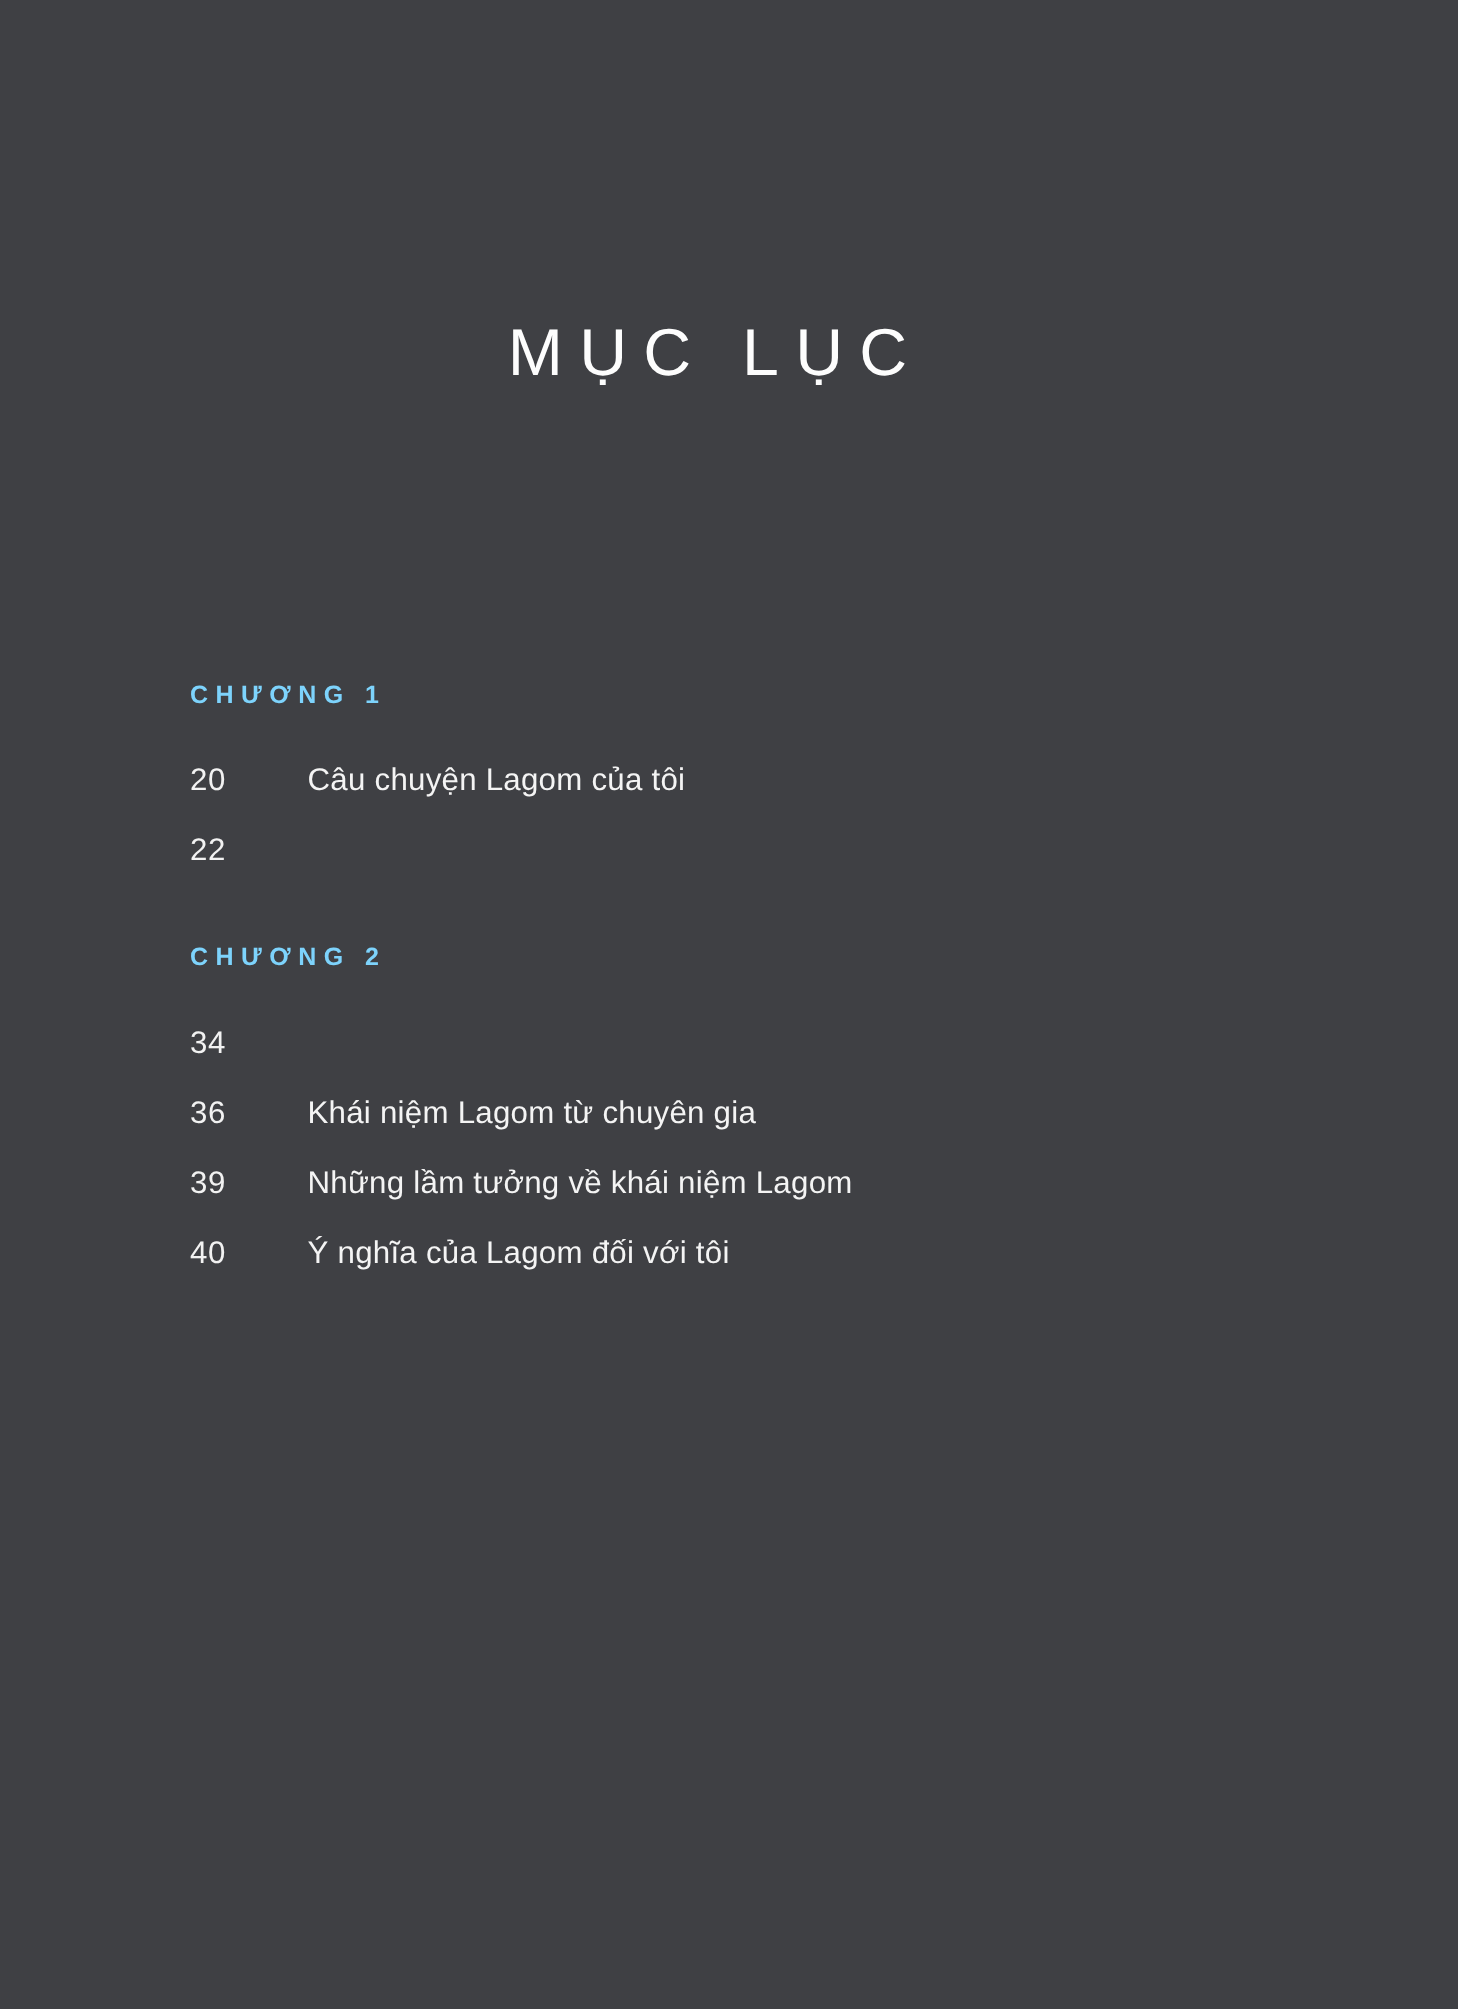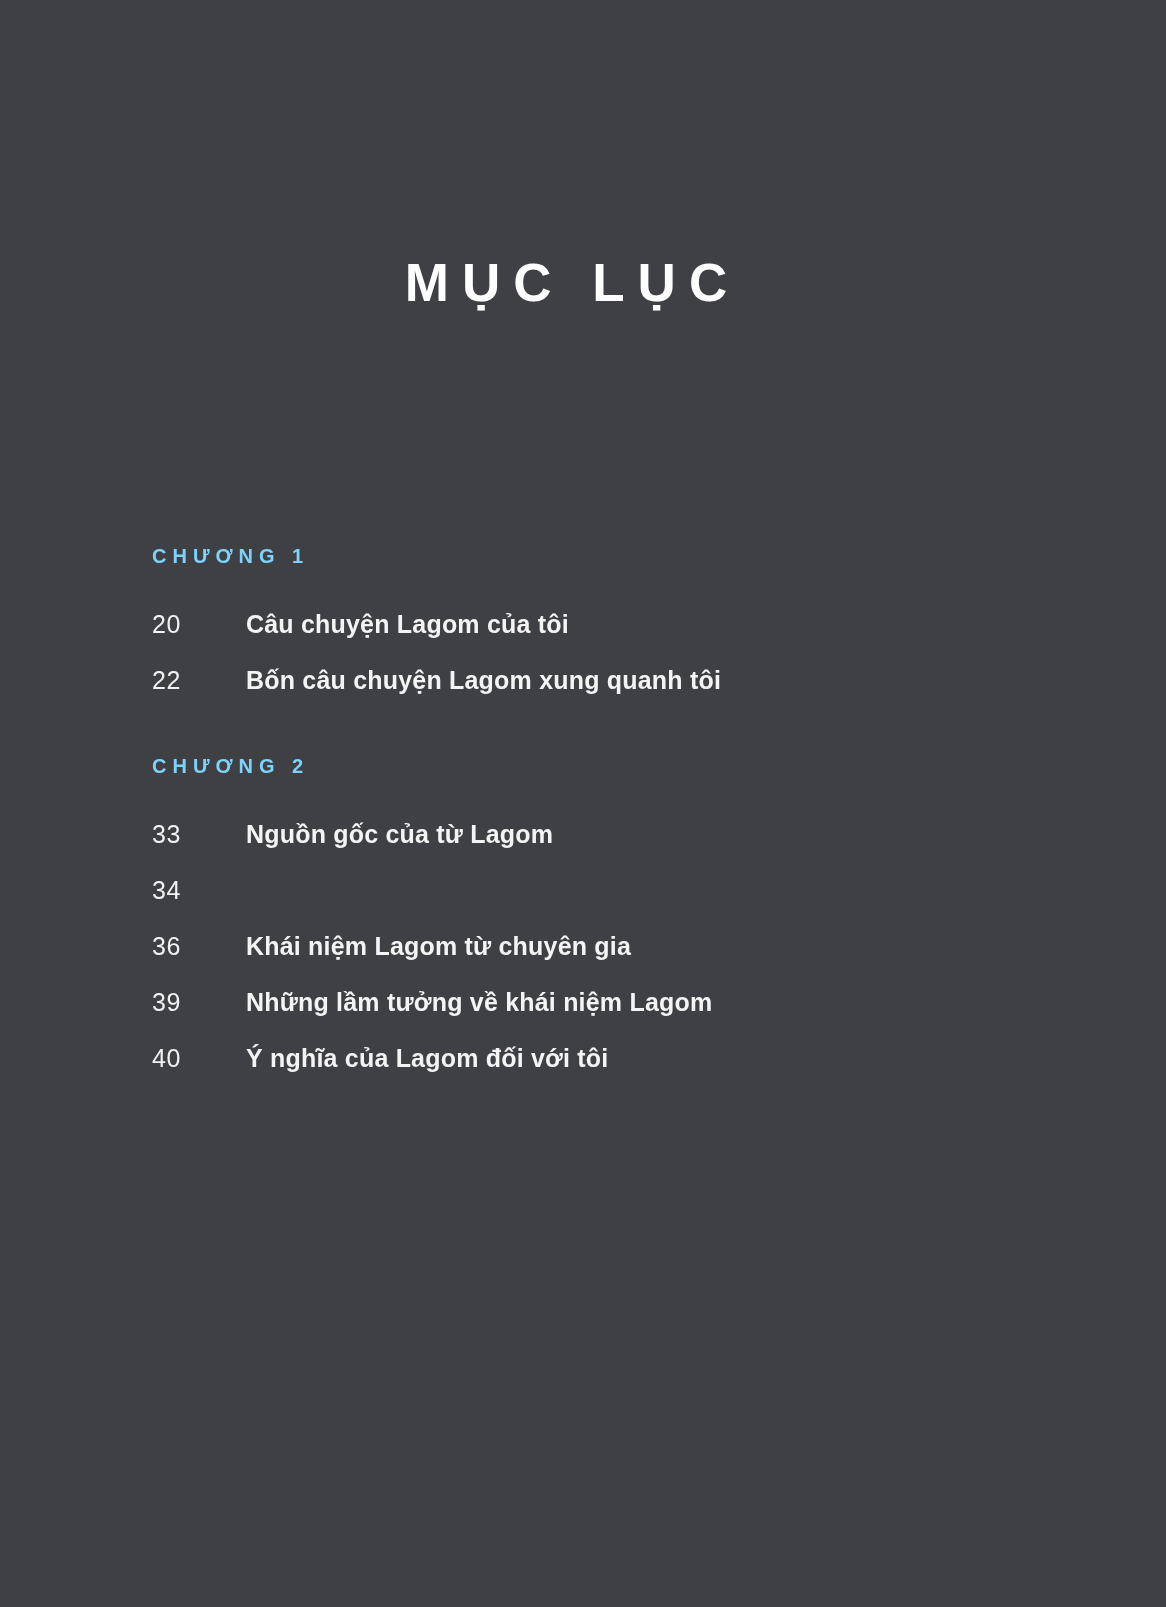--- a/index.html
+++ b/index.html
@@ -23,21 +23,21 @@
   }
 
   
   .page-title {
     position: absolute;
     top: 252px;
     left: 0;
     width: 1132px;
     text-align: center;
     font-size: 53px;
-    font-weight: 700;
+    font-weight: 400;
     letter-spacing: 13px;
     color: #fdfdfd;
     text-indent: 13px;
   }
 
   
   .toc {
     position: absolute;
     top: 545px;
     left: 152px;
@@ -73,21 +73,21 @@
     width: 94px;
     flex: 0 0 94px;
     font-size: 25px;
     font-weight: 400;
     color: #f2f2f2;
     letter-spacing: 0.5px;
   }
 
   .entry-title {
     font-size: 25px;
-    font-weight: 700;
+    font-weight: 400;
     color: #f4f4f4;
     letter-spacing: 0.2px;
   }
 </style>
 </head>
 <body>
 
 <div class="page">
 
   <div class="page-title">MỤC LỤC</div>
@@ -97,31 +97,26 @@
     <div class="section">
       <div class="section-heading">CHƯƠNG 1</div>
 
       <div class="entry">
         <span class="entry-page">20</span>
         <span class="entry-title">Câu chuyện Lagom của tôi</span>
       </div>
 
       <div class="entry">
         <span class="entry-page">22</span>
-        <span class="entry-title">Bốn câu chuyện Lagom xung quanh tôi</span>
       </div>
     </div>
 
     <div class="section" style="margin-top:60px;">
       <div class="section-heading">CHƯƠNG 2</div>
 
-      <div class="entry">
-        <span class="entry-page">33</span>
-        <span class="entry-title">Nguồn gốc của từ Lagom</span>
-      </div>
 
       <div class="entry">
         <span class="entry-page">34</span>
       </div>
 
       <div class="entry">
         <span class="entry-page">36</span>
         <span class="entry-title">Khái niệm Lagom từ chuyên gia</span>
       </div>
 

